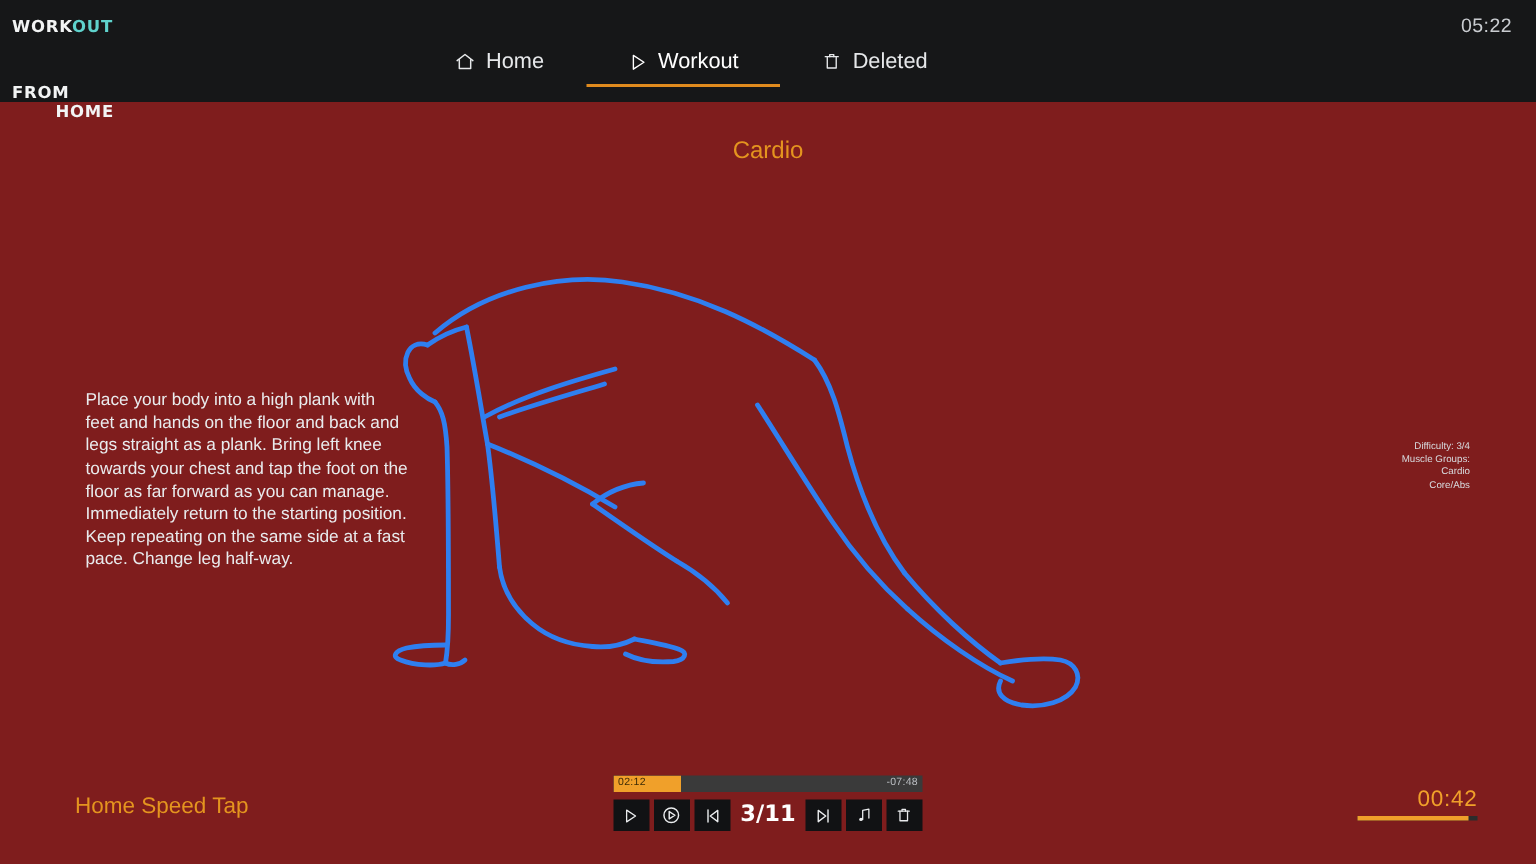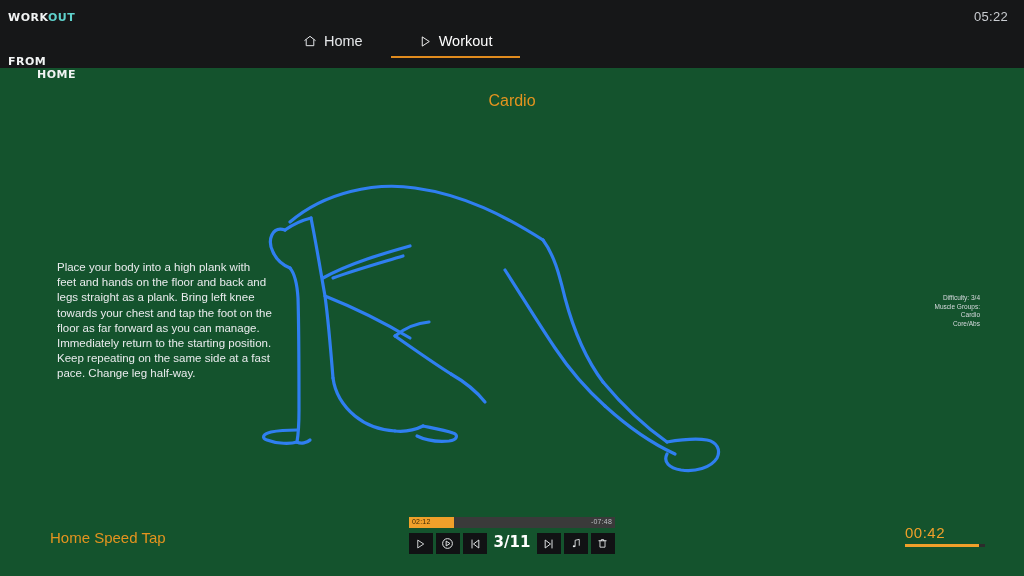--- a/index.html
+++ b/index.html
@@ -2,21 +2,21 @@
 <html><head>
 <meta charset="utf-8">
 <style>
   * { margin:0; padding:0; box-sizing:border-box; }
   html, body {
     width:1024px; height:576px;
     background:#000;
     font-family:"Liberation Sans", sans-serif;
     overflow:hidden;
   }
-  .app { position:relative; width:1024px; height:576px; background:#14532d; }
+  .app { position:relative; width:1024px; height:576px; background:#7f1d1d; }
 
   
   .header {
     position:absolute; top:0; left:0; width:1024px; height:68px;
     background:#161718;
   }
   .logo {
     position:absolute; left:8px; top:11px;
     width:72px;
     font-family:"DejaVu Sans", sans-serif;
@@ -120,21 +120,21 @@
     cursor:pointer;
   }
   .counter {
     width:48px; text-align:center;
     color:#ffffff; font-size:15px; font-weight:bold;
     font-family:"DejaVu Sans", sans-serif;
   }
 
   .timer {
     position:absolute; left:905px; top:524px; width:80px;
-    text-align:left;
+    text-align:right;
   }
   .timer .val { color:#f0a02a; font-size:15px; letter-spacing:0.5px; }
   .timer .bar {
     position:relative; margin-top:3px; width:80px; height:3px;
     background:#2c2c2c;
   }
   .timer .bar i {
     position:absolute; left:0; top:0; height:3px; width:92%;
     background:#f0a02a; display:block;
   }
@@ -168,20 +168,30 @@
 
       <div class="nav-item active">
         <span class="ico">
           <svg width="13" height="13" viewBox="0 0 24 24" fill="none" stroke="#ffffff" stroke-width="1.7" stroke-linejoin="round">
             <path d="M6 3.5l13 8.5-13 8.5z"></path>
           </svg>
         </span>
         <span>Workout</span>
       </div>
 
+      <div class="nav-item">
+        <span class="ico">
+          <svg width="13" height="14" viewBox="0 0 24 24" fill="none" stroke="#e6e8ea" stroke-width="1.7" stroke-linecap="round" stroke-linejoin="round">
+            <path d="M4 6h16"></path>
+              <path d="M6.5 6v14h11V6"></path>
+              <path d="M9.5 6V3.5h5V6"></path>
+          </svg>
+        </span>
+        <span>Deleted</span>
+      </div>
 
 
 
     </div>
   </div>
 
   <div class="section-title">Cardio</div>
 
 
   <div class="figure-wrap">

